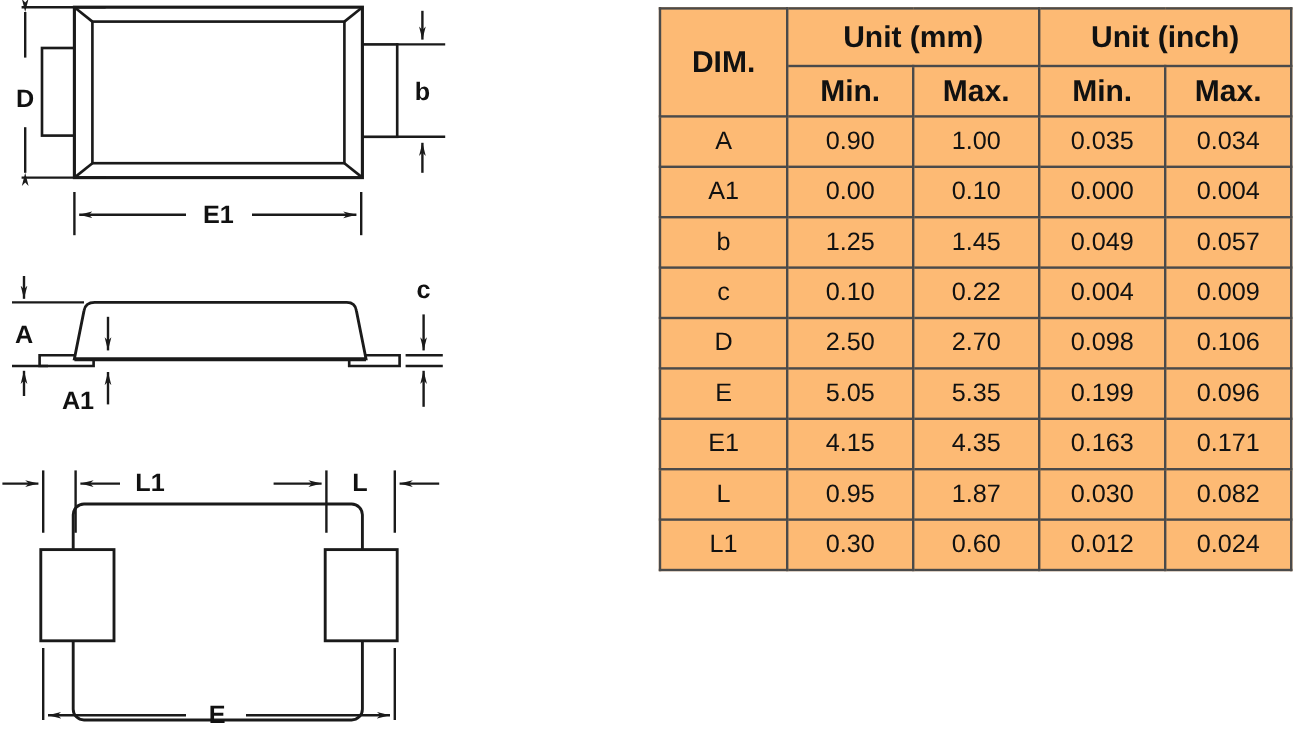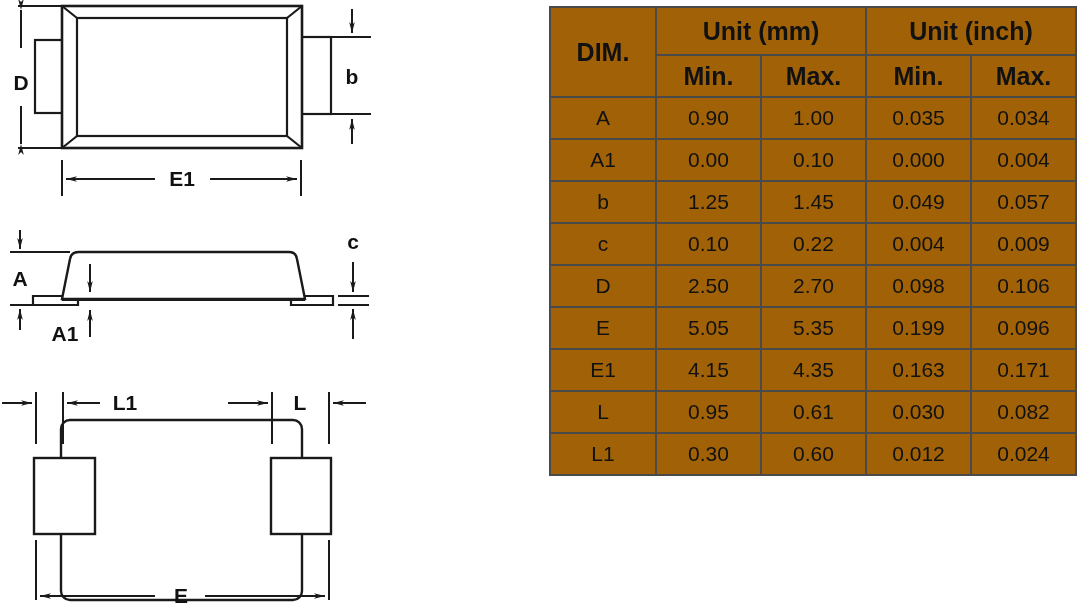--- a/index.html
+++ b/index.html
@@ -43,21 +43,21 @@
   #table-panel {
     position: absolute;
     left: 549px;
     top: 6px;
     width: 526px;
   }
   table.dimtable {
     border-collapse: collapse;
     table-layout: fixed;
     width: 526px;
-    background: #a16207;
+    background: #fdba74;
   }
   table.dimtable td,
   table.dimtable th {
     border: 2px solid #4a4a4a;
     text-align: center;
     vertical-align: middle;
     font-family: "Liberation Sans", sans-serif;
     color: #111111;
     padding: 0;
   }
@@ -290,21 +290,21 @@
           <tr>
             <td>E1</td>
             <td>4.15</td>
             <td>4.35</td>
             <td>0.163</td>
             <td>0.171</td>
           </tr>
           <tr>
             <td>L</td>
             <td>0.95</td>
-            <td>0.61</td>
+            <td>1.87</td>
             <td>0.030</td>
             <td>0.082</td>
           </tr>
           <tr>
             <td>L1</td>
             <td>0.30</td>
             <td>0.60</td>
             <td>0.012</td>
             <td>0.024</td>
           </tr>

